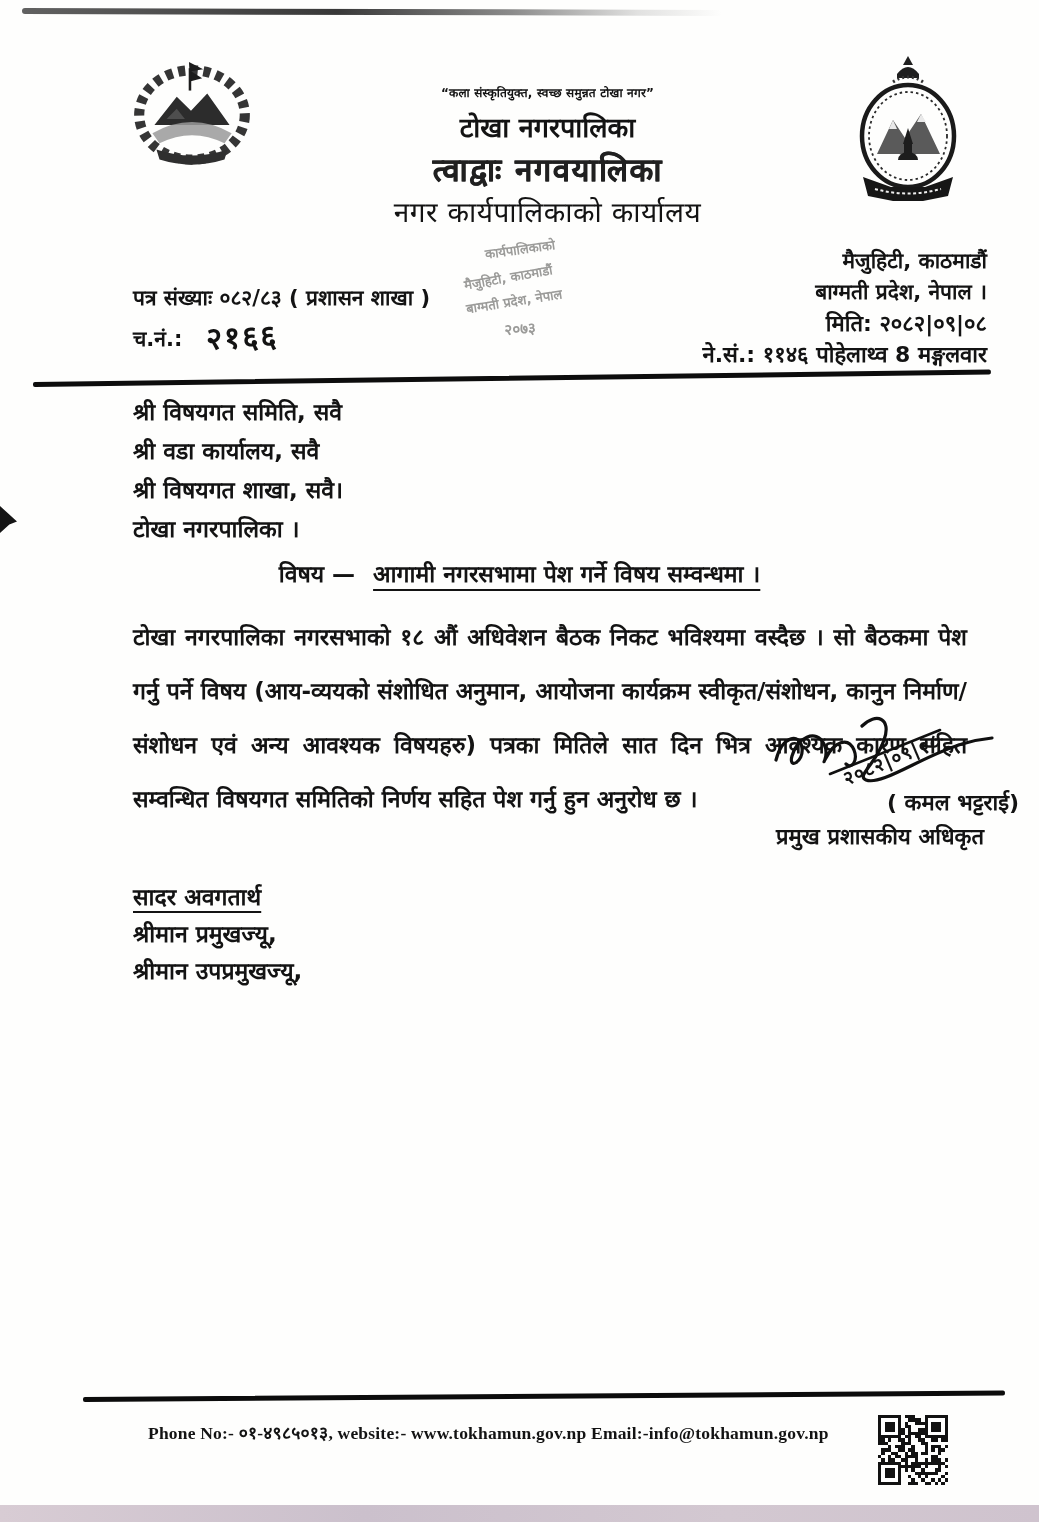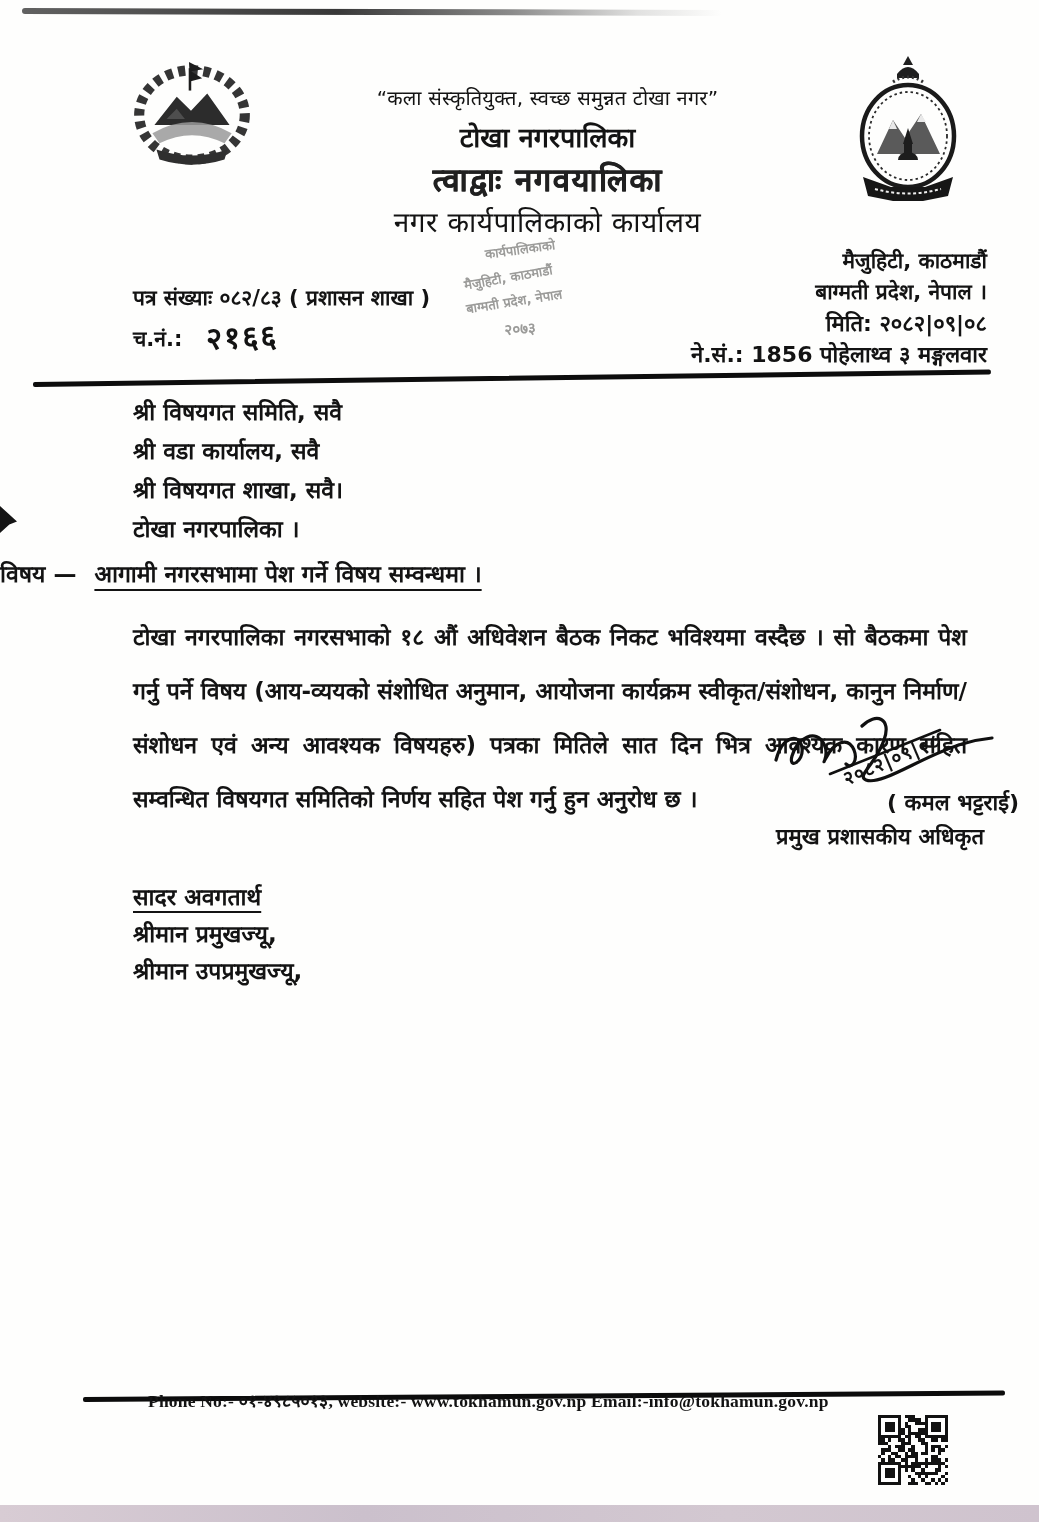--- a/index.html
+++ b/index.html
@@ -20,21 +20,21 @@
     background:linear-gradient(to right,#d8ccd4,#cbc0cc 35%,#d3c8d1 70%,#cfc3ce);
   }
   .edge-mark{
     left:0; top:503px; width:17px; height:30px; background:#151515;
     clip-path:polygon(0 10%, 100% 62%, 55% 72%, 0 100%);
   }
   
   .logo-left{left:126px; top:60px; width:132px; height:120px;}
   .logo-right{left:842px; top:56px; width:132px; height:152px;}
   .head-center{left:225px; top:84px; width:645px; text-align:center;}
-  .slogan{font-size:20px; font-weight:400; letter-spacing:.2px;}
+  .slogan{font-size:12px; font-weight:700; letter-spacing:.2px;}
   .muni-name{font-size:27px; font-weight:700; margin-top:7px;}
   .muni-newari{
     font-size:31px; font-weight:900; margin-top:3px; letter-spacing:1.5px;
     transform:scaleY(1.04); text-shadow:.6px 0 0 currentColor; opacity:.94;
   }
   .office-name{font-size:28px; font-weight:400; margin-top:2px; letter-spacing:.5px;}
   
   .stamp{left:415px; top:240px; width:210px; height:130px; color:#7a7a78;
          opacity:.75; filter:blur(.45px); font-weight:600; text-align:center;}
   .stamp .s1{font-size:13px; transform:rotate(-8deg);}
@@ -52,37 +52,37 @@
               font-size:21px; font-weight:700; line-height:31px;}
   .addr-block .date-line{font-size:22px;}
   .addr-block .ns-line{font-size:22px; white-space:nowrap;}
   
   .divider-main{left:33px; top:382px; width:958px; height:5px; background:#0d0d0d;
                 transform:rotate(-.75deg); transform-origin:left center; border-radius:2px;}
   .divider-footer{left:83px; top:1397px; width:922px; height:5px; background:#0c0c0c;
                   transform:rotate(-.4deg); transform-origin:left center; border-radius:2px;}
   
   .recipients{left:133px; top:393px; font-size:23px; font-weight:600; line-height:39px;}
-  .subject-row{left:0; top:557px; width:1039px; 
+  .subject-row{left:0; top:557px; width:1039px; text-align:center;
                font-size:23px; font-weight:700;}
   .subject-text{text-decoration:underline; text-decoration-thickness:2px; text-underline-offset:7px; margin-left:10px;}
   .body-par{left:133px; top:610px; width:834px; font-size:23px; font-weight:600;
             line-height:54px; text-align:justify;}
   
   .sig-block{left:748px; top:710px; width:264px; height:140px;}
   .sig-svg{left:18px; top:0; width:232px; height:78px;}
   .sig-date{left:92px; top:36px; font-size:19px; font-weight:600;
             transform:rotate(-23deg); letter-spacing:1px;}
   .sig-name{left:7px; top:76px; width:100%; text-align:right; font-size:22px; font-weight:600;}
   .sig-title{left:0; top:110px; width:100%; text-align:center; font-size:22px; font-weight:700; white-space:nowrap;}
   
   .cc-block{left:133px; top:879px; font-size:23px; font-weight:600; line-height:37px;}
   .cc-heading{font-weight:700; text-decoration:underline; text-decoration-thickness:2px; text-underline-offset:6px;}
   
-  .footer-text{left:148px; top:1388px; font-size:17.5px; font-weight:700;
+  .footer-text{left:148px; top:1420px; font-size:17.5px; font-weight:700;
                font-family:"Liberation Serif","DejaVu Serif",serif; letter-spacing:.2px;}
   .qr{left:878px; top:1414px; width:70px; height:72px;}
 </style>
 </head>
 <body>
 
 <div class="page">
 
   <div class="abs scan-top"></div>
   <div class="abs edge-mark"></div>
@@ -141,21 +141,21 @@
     <div class="ref-line2">
       <span>च.नं.:</span>
       <span class="dispatch-no">२१६६</span>
     </div>
   </div>
 
   <div class="abs addr-block">
     <div>मैजुहिटी, काठमाडौं</div>
     <div>बाग्मती प्रदेश, नेपाल ।</div>
     <div class="date-line">मिति: २०८२|०९|०८</div>
-    <div class="ns-line">ने.सं.: 1856 पोहेलाथ्व ३ मङ्गलवार</div>
+    <div class="ns-line">ने.सं.: ११४६ पोहेलाथ्व 8 मङ्गलवार</div>
   </div>
 
   <div class="abs divider-main"></div>
 
   <div class="abs recipients">
     <div>श्री विषयगत समिति, सवै</div>
     <div>श्री वडा कार्यालय, सवै</div>
     <div>श्री विषयगत शाखा, सवै।</div>
     <div>टोखा नगरपालिका ।</div>
   </div>

